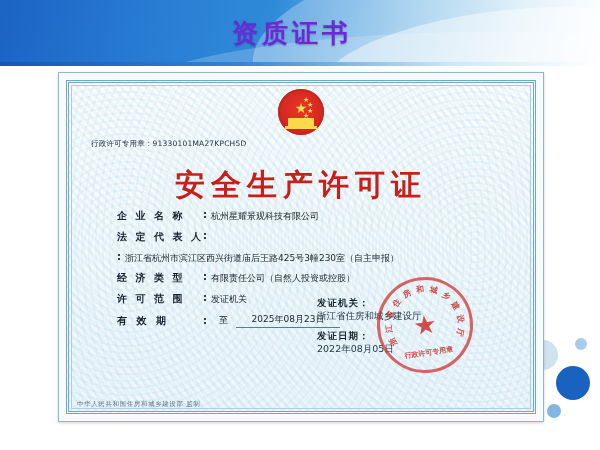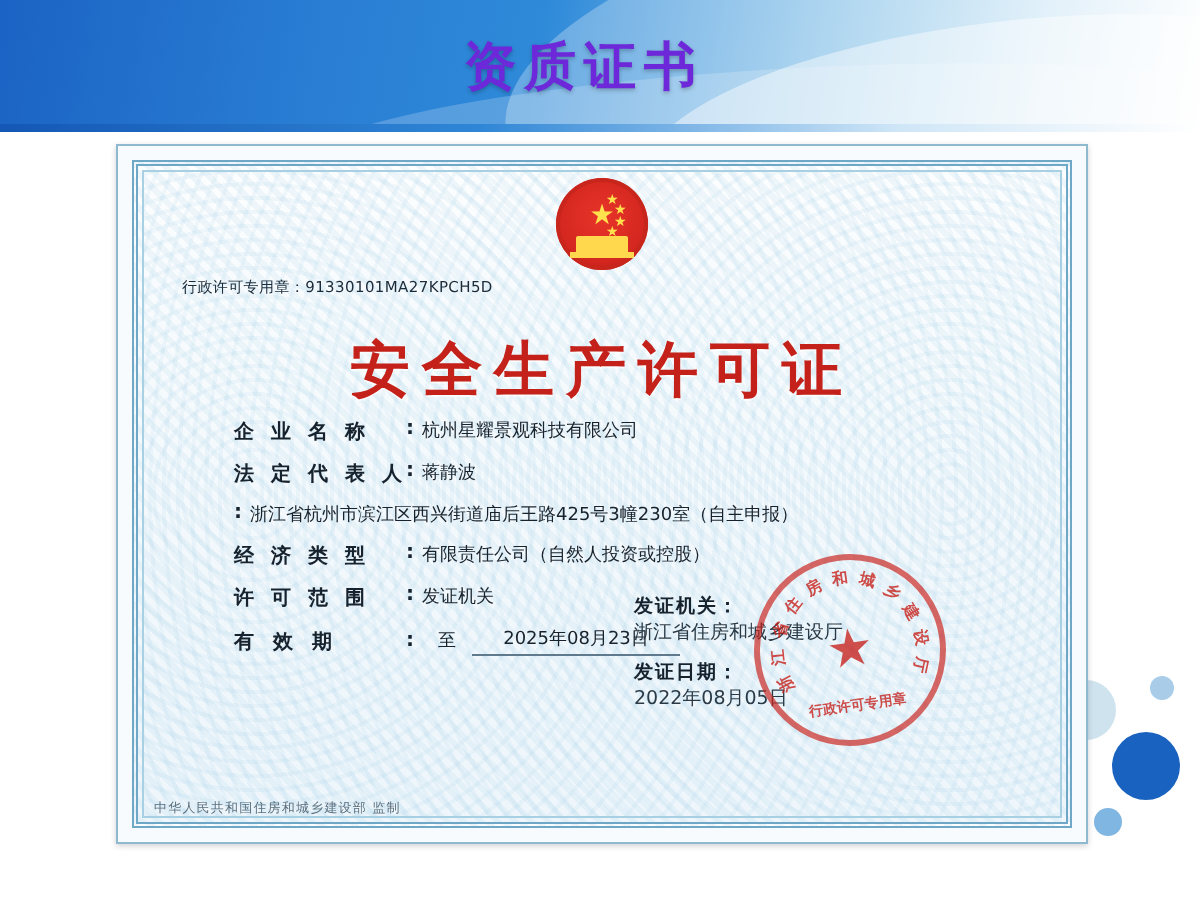--- a/index.html
+++ b/index.html
@@ -415,21 +415,20 @@
 
         <div class="frow">
           <div class="flabel">企 业 名 称</div>
           <div class="fcolon">:</div>
           <div class="fvalue">杭州星耀景观科技有限公司</div>
         </div>
 
         <div class="frow">
           <div class="flabel">法 定 代 表 人</div>
           <div class="fcolon">:</div>
-          <div class="fvalue">蒋静波</div>
         </div>
 
         <div class="frow">
           <div class="fcolon">:</div>
           <div class="fvalue two-line">浙江省杭州市滨江区西兴街道庙后王路425号3幢230室（自主申报）</div>
         </div>
 
         <div class="frow">
           <div class="flabel">经 济 类 型</div>
           <div class="fcolon">:</div>

